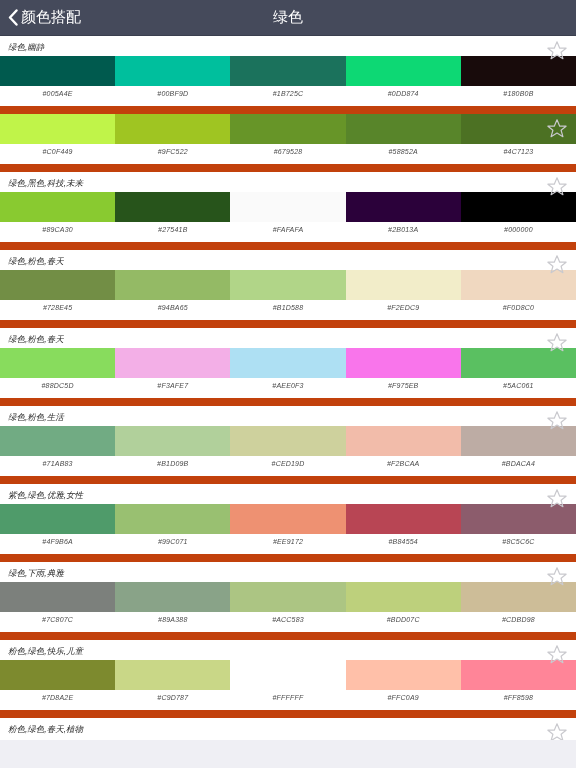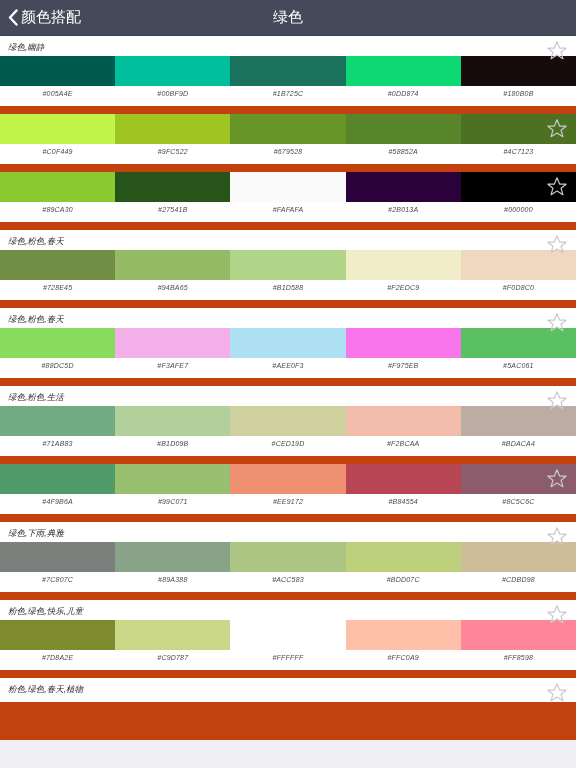--- a/index.html
+++ b/index.html
@@ -114,20 +114,23 @@
         </div>
         <div class="hexrow">
           <div class="hex">#C0F449</div>
           <div class="hex">#9FC522</div>
           <div class="hex">#679528</div>
           <div class="hex">#58852A</div>
           <div class="hex">#4C7123</div>
         </div>
       </div>
       <div class="group">
+        <div class="group-head">
+          <span class="group-title">绿色,黑色,科技,未来</span>
+        </div>
         <span class="star"><svg viewBox="0 0 24 22" width="22" height="20">
             <polygon points="12,2 15,9 22,9 16.5,13.5 18.5,20.5 12,16.5 5.5,20.5 7.5,13.5 2,9 9,9" fill="none" stroke="#C9C9CE" stroke-width="1.3" stroke-linejoin="round"></polygon>
           </svg></span>
         <div class="swatches">
           <div class="swatch" style="background: rgb(137, 202, 48);"></div>
           <div class="swatch" style="background: rgb(39, 84, 27);"></div>
           <div class="swatch" style="background: rgb(250, 250, 250);"></div>
           <div class="swatch" style="background: rgb(43, 1, 58);"></div>
           <div class="swatch" style="background: rgb(0, 0, 0);"></div>
         </div>
@@ -199,20 +202,23 @@
         </div>
         <div class="hexrow">
           <div class="hex">#71AB83</div>
           <div class="hex">#B1D09B</div>
           <div class="hex">#CED19D</div>
           <div class="hex">#F2BCAA</div>
           <div class="hex">#BDACA4</div>
         </div>
       </div>
       <div class="group">
+        <div class="group-head">
+          <span class="group-title">紫色,绿色,优雅,女性</span>
+        </div>
         <span class="star"><svg viewBox="0 0 24 22" width="22" height="20">
             <polygon points="12,2 15,9 22,9 16.5,13.5 18.5,20.5 12,16.5 5.5,20.5 7.5,13.5 2,9 9,9" fill="none" stroke="#C9C9CE" stroke-width="1.3" stroke-linejoin="round"></polygon>
           </svg></span>
         <div class="swatches">
           <div class="swatch" style="background: rgb(79, 155, 106);"></div>
           <div class="swatch" style="background: rgb(153, 192, 113);"></div>
           <div class="swatch" style="background: rgb(238, 145, 114);"></div>
           <div class="swatch" style="background: rgb(184, 69, 84);"></div>
           <div class="swatch" style="background: rgb(140, 92, 108);"></div>
         </div>

